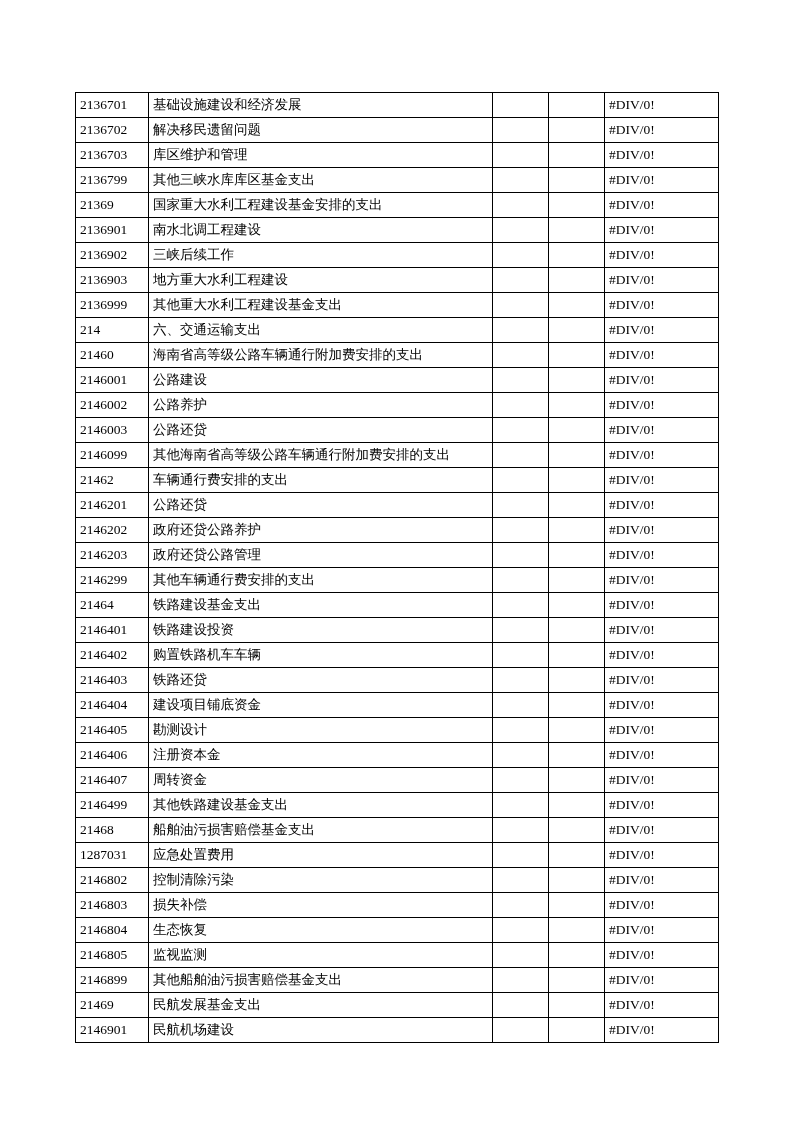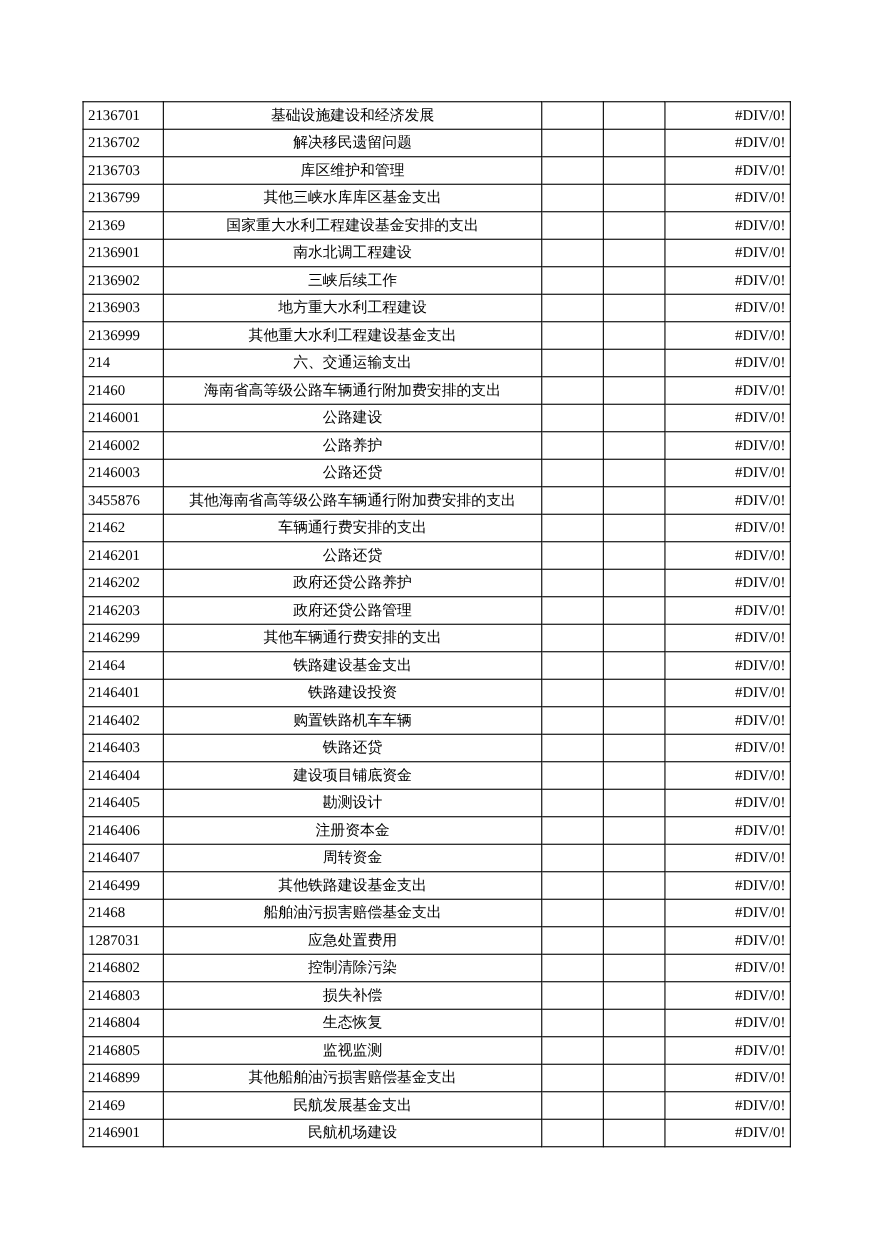--- a/index.html
+++ b/index.html
@@ -39,25 +39,25 @@
   col.c-a { width: 56px; }
   col.c-b { width: 56px; }
   col.c-val { width: 114px; }
 
   td.code {
     text-align: left;
     padding-left: 6px;
     white-space: nowrap;
   }
   td.name {
-    text-align: center;
+    text-align: left;
     font-family: Liberation Serif, serif;
   }
   td.val {
-    text-align: right;
+    text-align: left;
     white-space: nowrap;
   }
   td.blank { }
 
   
   .ind-0 { padding-left: 6px; margin-left: 36px; }
   .ind-1 { padding-left: 28px; }
   .ind-2 { padding-left: 44px; }
   .wrap {
     white-space: normal;
@@ -171,21 +171,21 @@
           <td class="val">#DIV/0!</td>
         </tr>
         <tr>
           <td class="code">2146003</td>
           <td class="name ind-2">公路还贷</td>
           <td class="blank">&nbsp;</td>
           <td class="blank">&nbsp;</td>
           <td class="val">#DIV/0!</td>
         </tr>
         <tr class="tall">
-          <td class="code">3455876</td>
+          <td class="code">2146099</td>
           <td class="name ind-2 wrap">其他海南省高等级公路车辆通行附加费安排的支出</td>
           <td class="blank">&nbsp;</td>
           <td class="blank">&nbsp;</td>
           <td class="val">#DIV/0!</td>
         </tr>
         <tr>
           <td class="code">21462</td>
           <td class="name ind-1">车辆通行费安排的支出</td>
           <td class="blank">&nbsp;</td>
           <td class="blank">&nbsp;</td>

